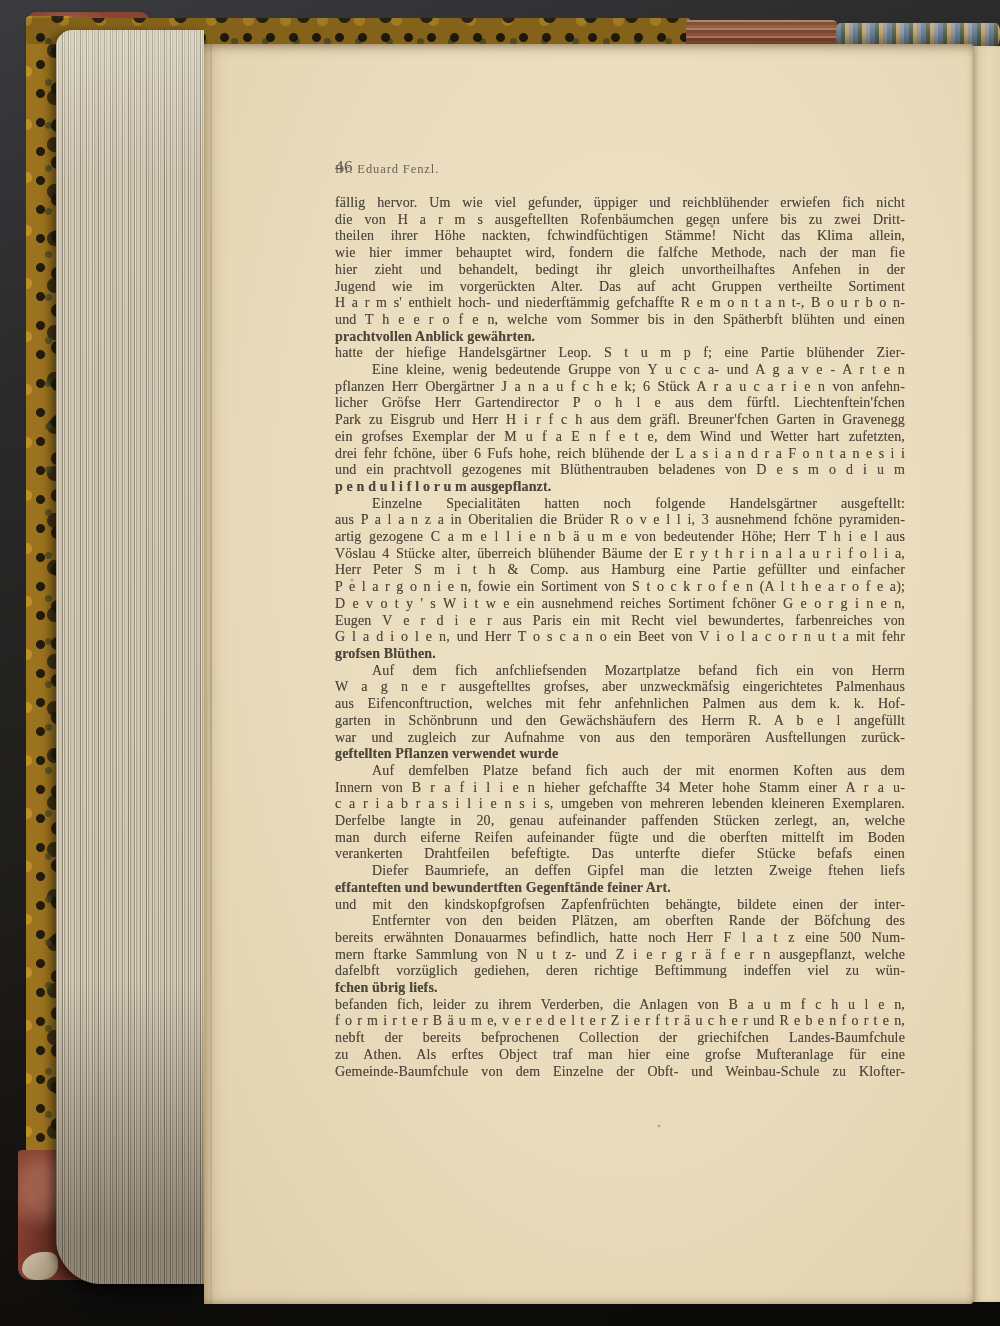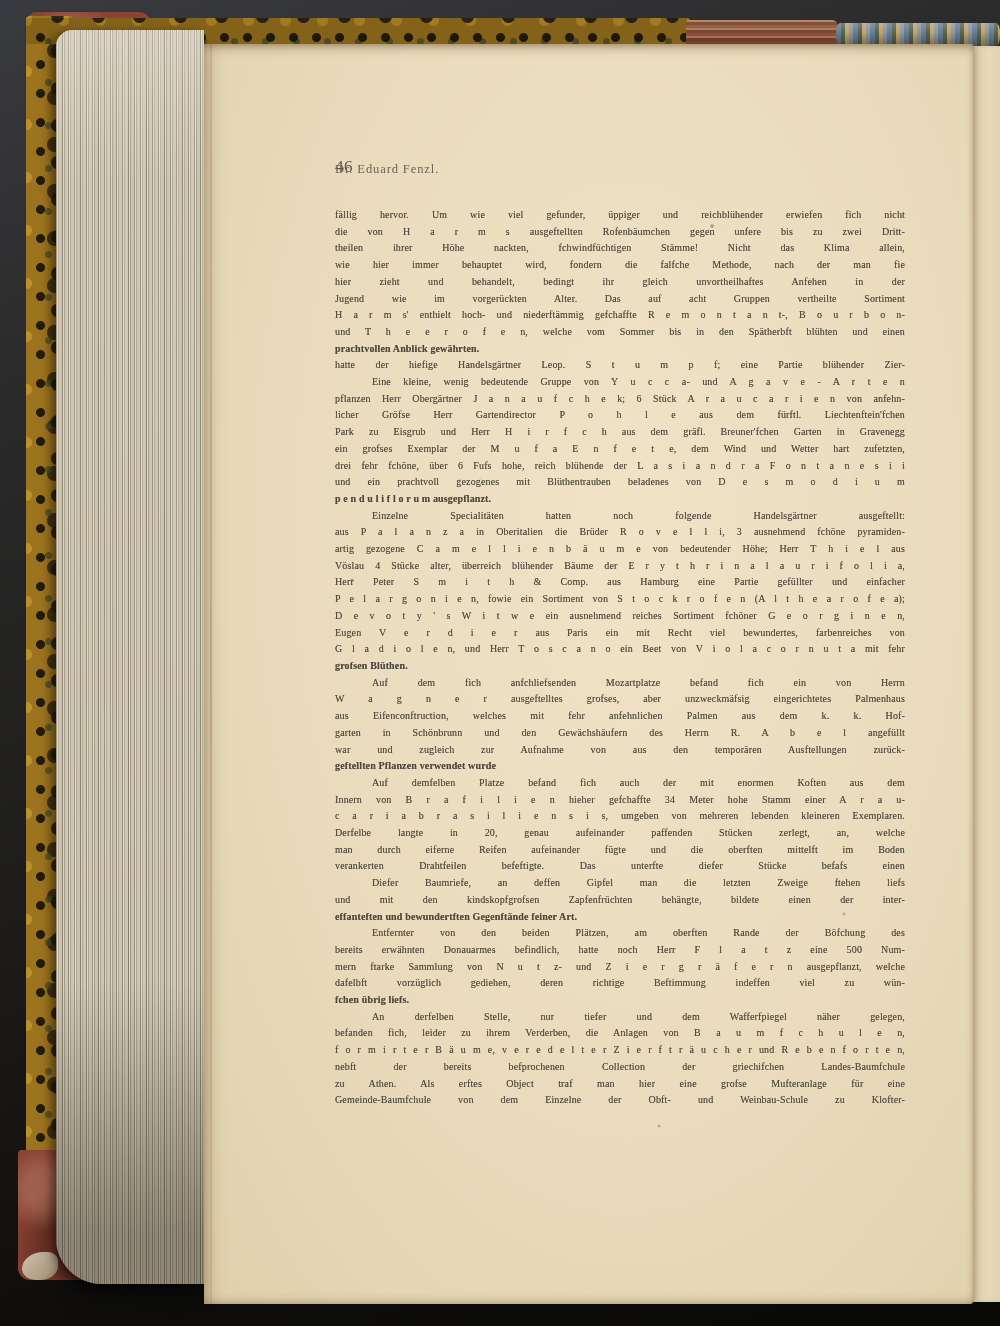--- a/index.html
+++ b/index.html
@@ -79,21 +79,21 @@
       radial-gradient(circle at 148px 536px, rgba(110,90,60,.45) 0 1px, transparent 1.8px),
       radial-gradient(circle at 455px 1082px, rgba(110,90,60,.4) 0 1px, transparent 1.8px),
       radial-gradient(circle at 640px 870px, rgba(110,90,60,.35) 0 1.1px, transparent 1.9px);}
   .crease{position:absolute;left:6px;top:0;bottom:0;width:2px;
     background:linear-gradient(180deg, rgba(130,100,60,.18), rgba(130,100,60,.30) 50%, rgba(130,100,60,.14));}
   
   .text-block{position:absolute;left:131px;top:113px;width:570px;color:#4e473c;}
   .pg-header{position:relative;height:22px;}
   .pagenum{position:absolute;left:0;top:0;font-size:17px;letter-spacing:.5px;color:#5d564a;}
   .running{position:absolute;left:0;right:0;top:5px;text-align:left;font-size:12.5px;letter-spacing:.9px;color:#6b6355;}
-  .body-text{margin-top:28px;font-size:10px;line-height:16.7px;letter-spacing:.15px;
+  .body-text{margin-top:16px;font-size:14px;line-height:16.7px;letter-spacing:.15px;
     text-shadow:0 0 .4px rgba(78,71,60,.55);}
   .line{text-align:justify;text-align-last:justify;}
   .line.last{text-align-last:left;font-weight:bold;}
   .line.first{text-indent:37px;}
 </style>
 </head>
 <body>
 
 <div class="scene">
   <div class="cover-red-top leather"></div>
@@ -159,32 +159,31 @@
           <div>
             <div class="line first">Auf demfelben Platze befand fich auch der mit enormen Koften aus dem</div>
             <div class="line">Innern von B r a f i l i e n hieher gefchaffte 34 Meter hohe Stamm einer A r a u-</div>
             <div class="line">c a r i a b r a s i l i e n s i s, umgeben von mehreren lebenden kleineren Exemplaren.</div>
             <div class="line">Derfelbe langte in 20, genau aufeinander paffenden Stücken zerlegt, an, welche</div>
             <div class="line">man durch eiferne Reifen aufeinander fügte und die oberften mittelft im Boden</div>
             <div class="line">verankerten Drahtfeilen befeftigte. Das unterfte diefer Stücke befafs einen</div>
           </div>
           <div>
             <div class="line first">Diefer Baumriefe, an deffen Gipfel man die letzten Zweige ftehen liefs</div>
+            <div class="line last">effanteften und bewundertften Gegenftände feiner Art.</div>
             <div class="line">und mit den kindskopfgrofsen Zapfenfrüchten behängte, bildete einen der inter-</div>
-            <div class="line last">effanteften und bewundertften Gegenftände feiner Art.</div>
           </div>
           <div>
             <div class="line first">Entfernter von den beiden Plätzen, am oberften Rande der Böfchung des</div>
             <div class="line">bereits erwähnten Donauarmes befindlich, hatte noch Herr F l a t z eine 500 Num-</div>
             <div class="line">mern ftarke Sammlung von N u t z- und Z i e r g r ä f e r n ausgepflanzt, welche</div>
             <div class="line">dafelbft vorzüglich gediehen, deren richtige Beftimmung indeffen viel zu wün-</div>
             <div class="line last">fchen übrig liefs.</div>
           </div>
           <div>
-            <div class="line first">An derfelben Stelle, nur tiefer und dem Wafferfpiegel näher gelegen,</div>
             <div class="line">befanden fich, leider zu ihrem Verderben, die Anlagen von B a u m f c h u l e n,</div>
             <div class="line">f o r m i r t e r B ä u m e, v e r e d e l t e r Z i e r f t r ä u c h e r und R e b e n f o r t e n,</div>
             <div class="line">nebft der bereits befprochenen Collection der griechifchen Landes-Baumfchule</div>
             <div class="line">zu Athen. Als erftes Object traf man hier eine grofse Mufteranlage für eine</div>
             <div class="line">Gemeinde-Baumfchule von dem Einzelne der Obft- und Weinbau-Schule zu Klofter-</div>
           </div>
         </div>
     </div>
   </div>
 </div>

